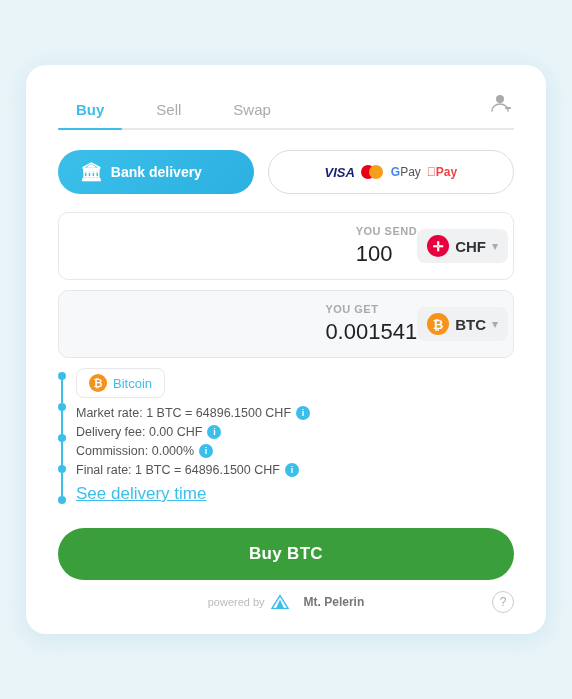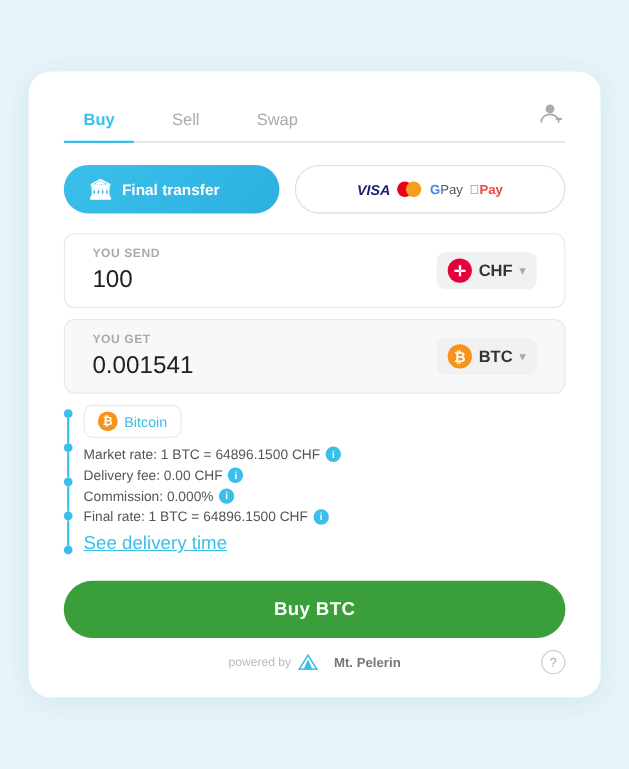--- a/index.html
+++ b/index.html
@@ -104,24 +104,24 @@
     .mc-circle1, .mc-circle2 {
       width: 14px; height: 14px; border-radius: 50%; position: absolute; top: 0;
     }
     .mc-circle1 { background: #eb001b; left: 0; }
     .mc-circle2 { background: #f79e1b; left: 8px; }
 
     
     .field-box {
       border: 1.5px solid #e8e8e8;
       border-radius: 10px;
-      padding: 12px 25px;
+      padding: 12px 5px;
       margin-bottom: 10px;
       display: flex;
-      justify-content: space-between;
+      justify-content: flex-end;
       align-items: center;
       background: #fff;
     }
     .field-box.get-box {
       background: #f7f8fa;
     }
     .field-label {
       font-size: 11px;
       color: #aaa;
       font-weight: 600;
@@ -294,21 +294,21 @@
         <button class="tab">Sell</button>
         <button class="tab">Swap</button>
       </div>
     </div>
   </div>
 
   
   <div class="payment-row">
     <button class="btn-bank">
       <span class="bank-icon">🏛</span>
-      <span>Final transfer</span>
+      <span>Bank delivery</span>
     </button>
     <button class="btn-card">
       <span class="visa-text">VISA</span>
       <span class="mc-icon">
         <span class="mc-circle1"></span>
         <span class="mc-circle2"></span>
       </span>
       <span style="font-size:12px;color:#555;font-weight:500;margin-left:2px;">
         <span style="color:#4285F4;font-weight:700;">G</span><span style="color:#555;font-weight:500;">Pay</span>
       </span>

